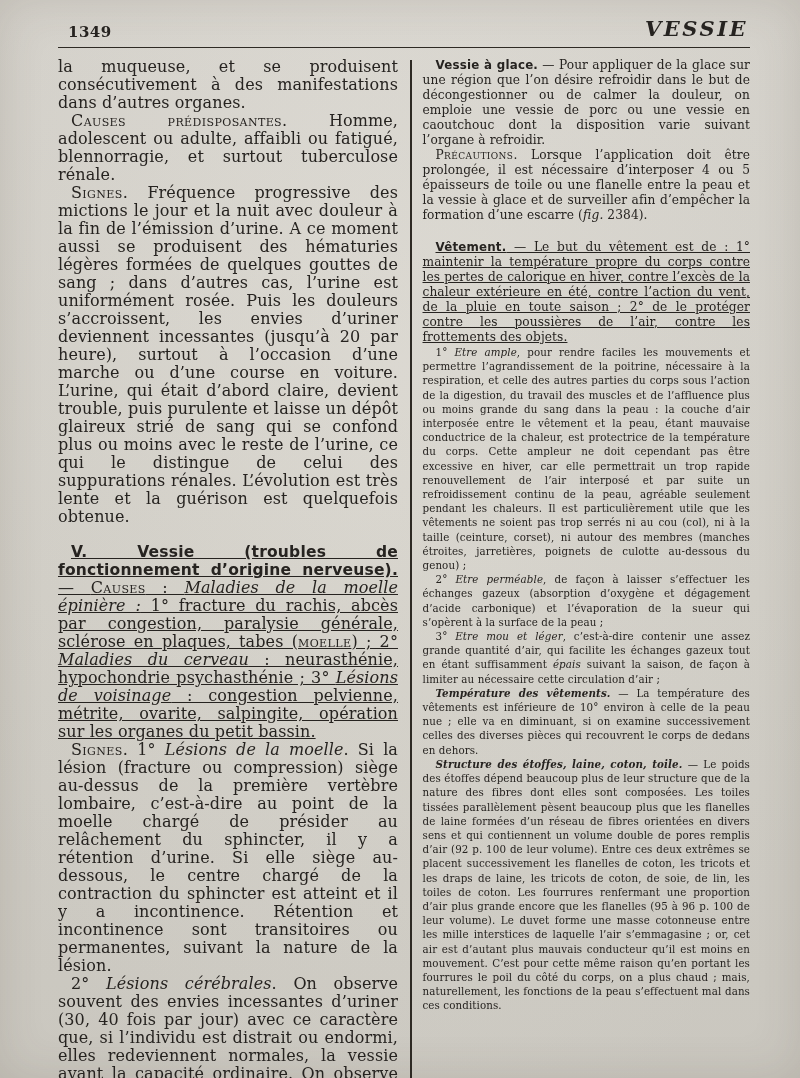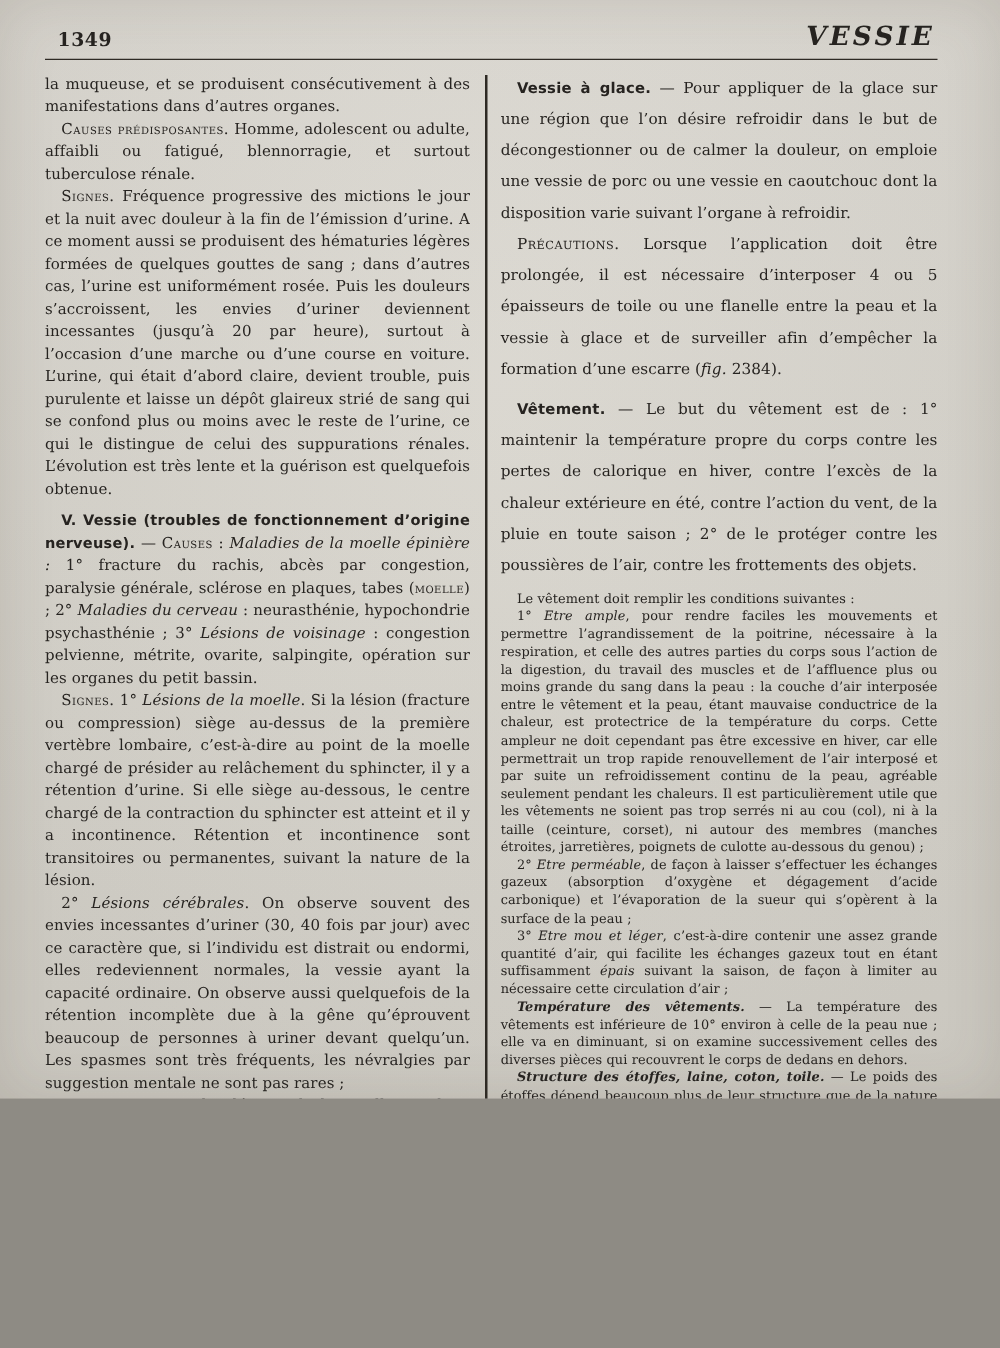--- a/index.html
+++ b/index.html
@@ -1,47 +1,47 @@
 <!DOCTYPE html>
 <html lang="fr"><head>
 <meta charset="utf-8">
 <style>
   html,body{margin:0;padding:0;background:#8e8b84;}
   .page{
     position:relative;
-    width:800px;height:879px;
+    width:800px;height:1078px;
     box-sizing:border-box;
     overflow:hidden;
-    padding:14px 50px 0 36px;
+    padding:14px 50px 0 58px;
     color:#262320;
     font-family:"DejaVu Serif","Liberation Serif",serif;
     background:
       radial-gradient(ellipse at 50% 35%, rgba(255,255,255,0.06), rgba(0,0,0,0.04) 85%),
       linear-gradient(180deg,#dcd9d2 0%,#d7d4cc 55%,#d2cfc7 100%);
     box-shadow: inset 0 0 46px rgba(70,58,42,0.14);
   }
   .running-head{
     display:flex;justify-content:space-between;align-items:flex-end;
     padding:2px 2px 0 10px;
   }
   .page-number{font-weight:bold;font-size:15px;letter-spacing:0.5px;}
   .page-title{font-weight:bold;font-style:italic;font-size:21px;letter-spacing:2.5px;}
   .head-rule{border:none;border-top:1.7px solid #2e2a24;margin:6px 0 0 0;height:0;}
   .columns{display:flex;margin-top:10px;align-items:stretch;}
   .col-left{width:340px;flex:0 0 340px;}
   .divider{width:1.5px;background:#2e2a24;margin:2px 11px 6px 12px;}
   .col-right{flex:1;min-width:0;}
   p.para{
     margin:0;text-align:justify;text-indent:13px;
-    font-size:12px;line-height:18.0px;letter-spacing:0.1px;
+    font-size:16px;line-height:18.0px;letter-spacing:0.1px;
   }
-  .col-right p.para{font-size:12.2px;line-height:25px;}
+  .col-right p.para{font-size:12.2px;line-height:15px;}
   p.para.small{font-size:10.3px !important;line-height:14.2px !important;}
   p.para.noindent{text-indent:0;}
-  p.para.spaced{margin-top:7px;}
+  p.para.spaced{margin-top:17px;text-decoration:underline;}
   span.rb{font-weight:bold;margin-top:47px;}
   span.ri{font-style:italic;}
   span.rc{font-variant:small-caps;letter-spacing:0.4px;}
   span.rh{
     font-family:"DejaVu Sans","Liberation Sans",sans-serif;
     font-weight:bold;font-size:0.97em;letter-spacing:0.2px;
   }
 </style>
 </head>
 <body>
@@ -68,21 +68,20 @@
         </div>
 
     </section>
 
     <div class="divider"></div>
 
     <section class="col-right">
         <p class="para"><span class="rh">Vessie à glace.</span><span> — Pour appliquer de la glace sur une région que l’on désire refroidir dans le but de décongestionner ou de calmer la douleur, on emploie une vessie de porc ou une vessie en caoutchouc dont la disposition varie suivant l’organe à refroidir.</span></p>
         <p class="para"><span class="rc">Précautions.</span><span> Lorsque l’application doit être prolongée, il est nécessaire d’interposer 4 ou 5 épaisseurs de toile ou une flanelle entre la peau et la vessie à glace et de surveiller afin d’empêcher la formation d’une escarre (</span><span class="ri">fig.</span><span> 2384).</span></p>
         <p class="para spaced"><span class="rh">Vêtement.</span><span> — Le but du vêtement est de : 1° maintenir la température propre du corps contre les pertes de calorique en hiver, contre l’excès de la chaleur extérieure en été, contre l’action du vent, de la pluie en toute saison ; 2° de le protéger contre les poussières de l’air, contre les frottements des objets.</span></p>
-        <p class="para small spaced"><span>Le vêtement doit remplir les conditions suivantes :</span></p>
         <p class="para small"><span>1° </span><span class="ri">Etre ample</span><span>, pour rendre faciles les mouvements et permettre l’agrandissement de la poitrine, nécessaire à la respiration, et celle des autres parties du corps sous l’action de la digestion, du travail des muscles et de l’affluence plus ou moins grande du sang dans la peau : la couche d’air interposée entre le vêtement et la peau, étant mauvaise conductrice de la chaleur, est protectrice de la température du corps. Cette ampleur ne doit cependant pas être excessive en hiver, car elle permettrait un trop rapide renouvellement de l’air interposé et par suite un refroidissement continu de la peau, agréable seulement pendant les chaleurs. Il est particulièrement utile que les vêtements ne soient pas trop serrés ni au cou (col), ni à la taille (ceinture, corset), ni autour des membres (manches étroites, jarretières, poignets de culotte au-dessous du genou) ;</span></p>
         <p class="para small"><span>2° </span><span class="ri">Etre perméable</span><span>, de façon à laisser s’effectuer les échanges gazeux (absorption d’oxygène et dégagement d’acide carbonique) et l’évaporation de la sueur qui s’opèrent à la surface de la peau ;</span></p>
         <p class="para small"><span>3° </span><span class="ri">Etre mou et léger</span><span>, c’est-à-dire contenir une assez grande quantité d’air, qui facilite les échanges gazeux tout en étant suffisamment </span><span class="ri">épais</span><span> suivant la saison, de façon à limiter au nécessaire cette circulation d’air ;</span></p>
         <p class="para small"><span class="rb ri">Température des vêtements.</span><span> — La température des vêtements est inférieure de 10° environ à celle de la peau nue ; elle va en diminuant, si on examine successivement celles des diverses pièces qui recouvrent le corps de dedans en dehors.</span></p>
         <p class="para small"><span class="rb ri">Structure des étoffes, laine, coton, toile.</span><span> — Le poids des étoffes dépend beaucoup plus de leur structure que de la nature des fibres dont elles sont composées. Les toiles tissées parallèlement pèsent beaucoup plus que les flanelles de laine formées d’un réseau de fibres orientées en divers sens et qui contiennent un volume double de pores remplis d’air (92 p. 100 de leur volume). Entre ces deux extrêmes se placent successivement les flanelles de coton, les tricots et les draps de laine, les tricots de coton, de soie, de lin, les toiles de coton. Les fourrures renfermant une proportion d’air plus grande encore que les flanelles (95 à 96 p. 100 de leur volume). Le duvet forme une masse cotonneuse entre les mille interstices de laquelle l’air s’emmagasine ; or, cet air est d’autant plus mauvais conducteur qu’il est moins en mouvement. C’est pour cette même raison qu’en portant les fourrures le poil du côté du corps, on a plus chaud ; mais, naturellement, les fonctions de la peau s’effectuent mal dans ces conditions.</span></p>
       </section>
 
   </main>
 </div>
 

